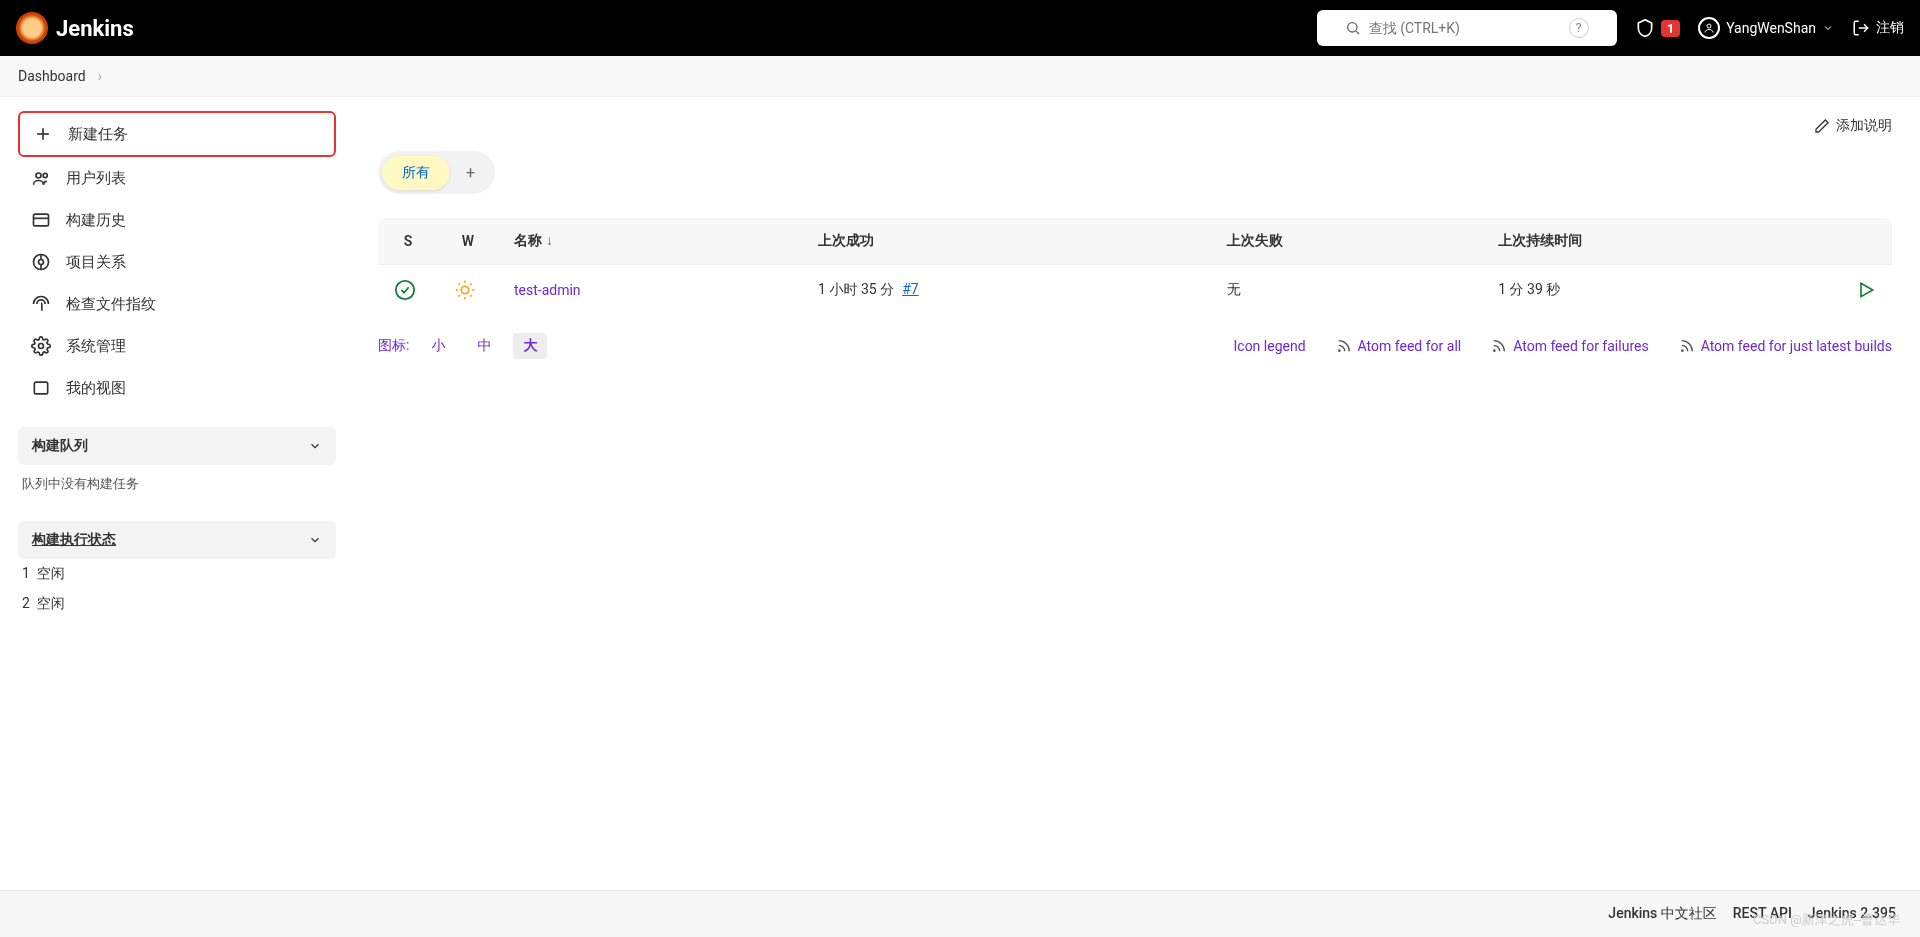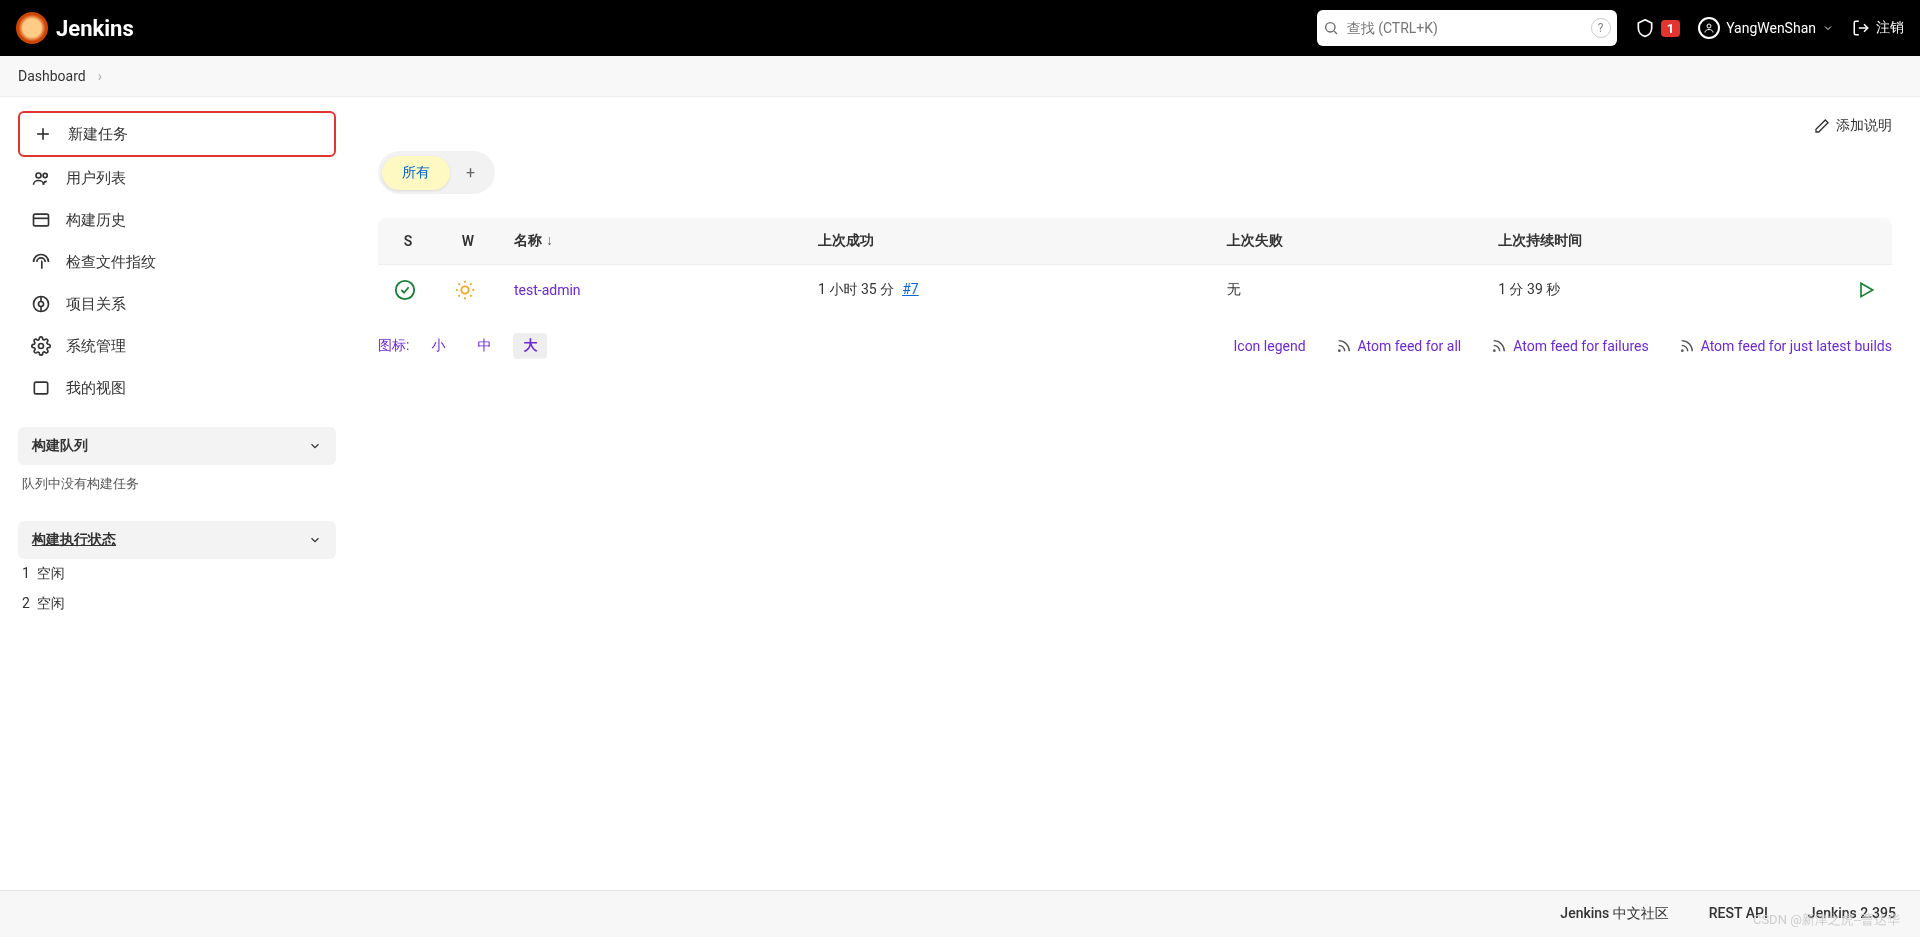--- a/index.html
+++ b/index.html
@@ -1,21 +1,21 @@
 <!DOCTYPE html>
 <html><head>
 <meta charset="utf-8">
 <style>
 *{box-sizing:border-box;margin:0;padding:0;font-family:-apple-system,BlinkMacSystemFont,"Segoe UI",Roboto,sans-serif}
 body{background:#fff;color:#333}
 .header{background:#000;height:56px;display:flex;align-items:center;padding:0 16px;color:#fff}
 .logo{display:flex;align-items:center;gap:8px;font-weight:bold;font-size:22px}
 .logo-img{width:32px;height:32px;background:radial-gradient(circle,#fc8 40%,#c40 60%);border-radius:50%}
 .header-spacer{flex:1}
-.search-box{background:#fff;border-radius:6px;height:36px;width:300px;display:flex;align-items:center;padding:0 6px;gap:8px;color:#888}
+.search-box{background:#fff;border-radius:6px;height:36px;width:300px;display:flex;align-items:center;padding:0 28px;gap:8px;color:#888}
 .search-input{flex:1;border:none;outline:none;font-size:14px;color:#333}
 .search-help{border:1px solid #ccc;border-radius:50%;width:20px;height:20px;display:flex;align-items:center;justify-content:center;font-size:12px;color:#888}
 .hdr-icon{display:flex;align-items:center;gap:6px;margin-left:18px;cursor:pointer;font-size:14px}
 .shield{width:20px;height:20px}
 .badge{background:#e3342f;color:#fff;border-radius:4px;padding:1px 6px;font-size:13px;font-weight:bold}
 .user-chip{display:flex;align-items:center;gap:6px}
 .avatar-circle{width:22px;height:22px;border:2px solid #fff;border-radius:50%;display:flex;align-items:center;justify-content:center}
 .breadcrumb{background:#f8f8f8;padding:12px 18px;border-bottom:1px solid #eee;font-size:14px;display:flex;align-items:center;gap:12px}
 .breadcrumb a{color:#333;text-decoration:none}
 .chev{color:#aaa}
@@ -44,21 +44,21 @@
 .status-ok{color:#1a7f37}
 .weather{color:#f5a623}
 .play-btn{color:#1a7f37;cursor:pointer}
 .sort-arrow{color:#666;margin-left:4px}
 .footer-row{display:flex;align-items:center;justify-content:space-between;margin-top:18px;font-size:14px;color:#6d28d9}
 .icon-sizes{display:flex;align-items:center;gap:12px}
 .size-btn{padding:4px 10px;cursor:pointer;border-radius:4px}
 .size-btn.active{background:#eee;font-weight:600}
 .feed-links{display:flex;gap:30px;align-items:center}
 .feed-link{display:flex;align-items:center;gap:6px;cursor:pointer}
-.page-footer{position:fixed;bottom:0;left:0;right:0;background:#f7f7f7;border-top:1px solid #e5e5e5;padding:14px 24px;display:flex;justify-content:flex-end;gap:40px;font-size:14px}
+.page-footer{position:fixed;bottom:0;left:0;right:0;background:#f7f7f7;border-top:1px solid #e5e5e5;padding:14px 24px;display:flex;justify-content:flex-end;gap:16px;font-size:14px}
 .page-footer a{color:#333;text-decoration:none;font-weight:500}
 .watermark{position:fixed;bottom:8px;right:20px;color:#ccc;font-size:13px;pointer-events:none}
 svg{display:block}
 </style>
 </head>
 <body>
 
 <div class="header">
   <div class="logo">
     <div class="logo-img"></div>
@@ -133,39 +133,39 @@
           <svg width="20" height="20" viewBox="0 0 24 24" fill="none" stroke="#333" stroke-width="2">
             <rect x="3" y="5" width="18" height="14" rx="2"></rect>
             <line x1="3" y1="10" x2="21" y2="10"></line>
           </svg>
         </span>
       <span>构建历史</span>
     </div>
     <div class="nav-item">
       <span class="nav-icon">
           <svg width="20" height="20" viewBox="0 0 24 24" fill="none" stroke="#333" stroke-width="2">
+            <circle cx="12" cy="12" r="9"></circle>
+            <circle cx="12" cy="12" r="3"></circle>
+            <line x1="12" y1="3" x2="12" y2="9"></line>
+            <line x1="12" y1="15" x2="12" y2="21"></line>
+          </svg>
+        </span>
+      <span>项目关系</span>
+    </div>
+    <div class="nav-item">
+      <span class="nav-icon">
+          <svg width="20" height="20" viewBox="0 0 24 24" fill="none" stroke="#333" stroke-width="2">
             <path d="M12 3a9 9 0 0 1 9 9"></path>
             <path d="M12 7a5 5 0 0 1 5 5"></path>
             <path d="M12 11a1 1 0 0 1 1 1v8"></path>
             <path d="M7 12a5 5 0 0 1 5-5"></path>
             <path d="M3 12a9 9 0 0 1 9-9"></path>
           </svg>
         </span>
       <span>检查文件指纹</span>
-    </div>
-    <div class="nav-item">
-      <span class="nav-icon">
-          <svg width="20" height="20" viewBox="0 0 24 24" fill="none" stroke="#333" stroke-width="2">
-            <circle cx="12" cy="12" r="9"></circle>
-            <circle cx="12" cy="12" r="3"></circle>
-            <line x1="12" y1="3" x2="12" y2="9"></line>
-            <line x1="12" y1="15" x2="12" y2="21"></line>
-          </svg>
-        </span>
-      <span>项目关系</span>
     </div>
     <div class="nav-item">
       <span class="nav-icon">
           <svg width="20" height="20" viewBox="0 0 24 24" fill="none" stroke="#333" stroke-width="2">
             <circle cx="12" cy="12" r="3"></circle>
             <path d="M19.4 15a1.65 1.65 0 0 0 .33 1.82l.06.06a2 2 0 1 1-2.83 2.83l-.06-.06a1.65 1.65 0 0 0-1.82-.33 1.65 1.65 0 0 0-1 1.51V21a2 2 0 1 1-4 0v-.09a1.65 1.65 0 0 0-1-1.51 1.65 1.65 0 0 0-1.82.33l-.06.06a2 2 0 1 1-2.83-2.83l.06-.06a1.65 1.65 0 0 0 .33-1.82 1.65 1.65 0 0 0-1.51-1H3a2 2 0 1 1 0-4h.09a1.65 1.65 0 0 0 1.51-1 1.65 1.65 0 0 0-.33-1.82l-.06-.06a2 2 0 1 1 2.83-2.83l.06.06a1.65 1.65 0 0 0 1.82.33h0a1.65 1.65 0 0 0 1-1.51V3a2 2 0 1 1 4 0v.09a1.65 1.65 0 0 0 1 1.51h0a1.65 1.65 0 0 0 1.82-.33l.06-.06a2 2 0 1 1 2.83 2.83l-.06.06a1.65 1.65 0 0 0-.33 1.82v0a1.65 1.65 0 0 0 1.51 1H21a2 2 0 1 1 0 4h-.09a1.65 1.65 0 0 0-1.51 1z"></path>
           </svg>
         </span>
       <span>系统管理</span>
     </div>

